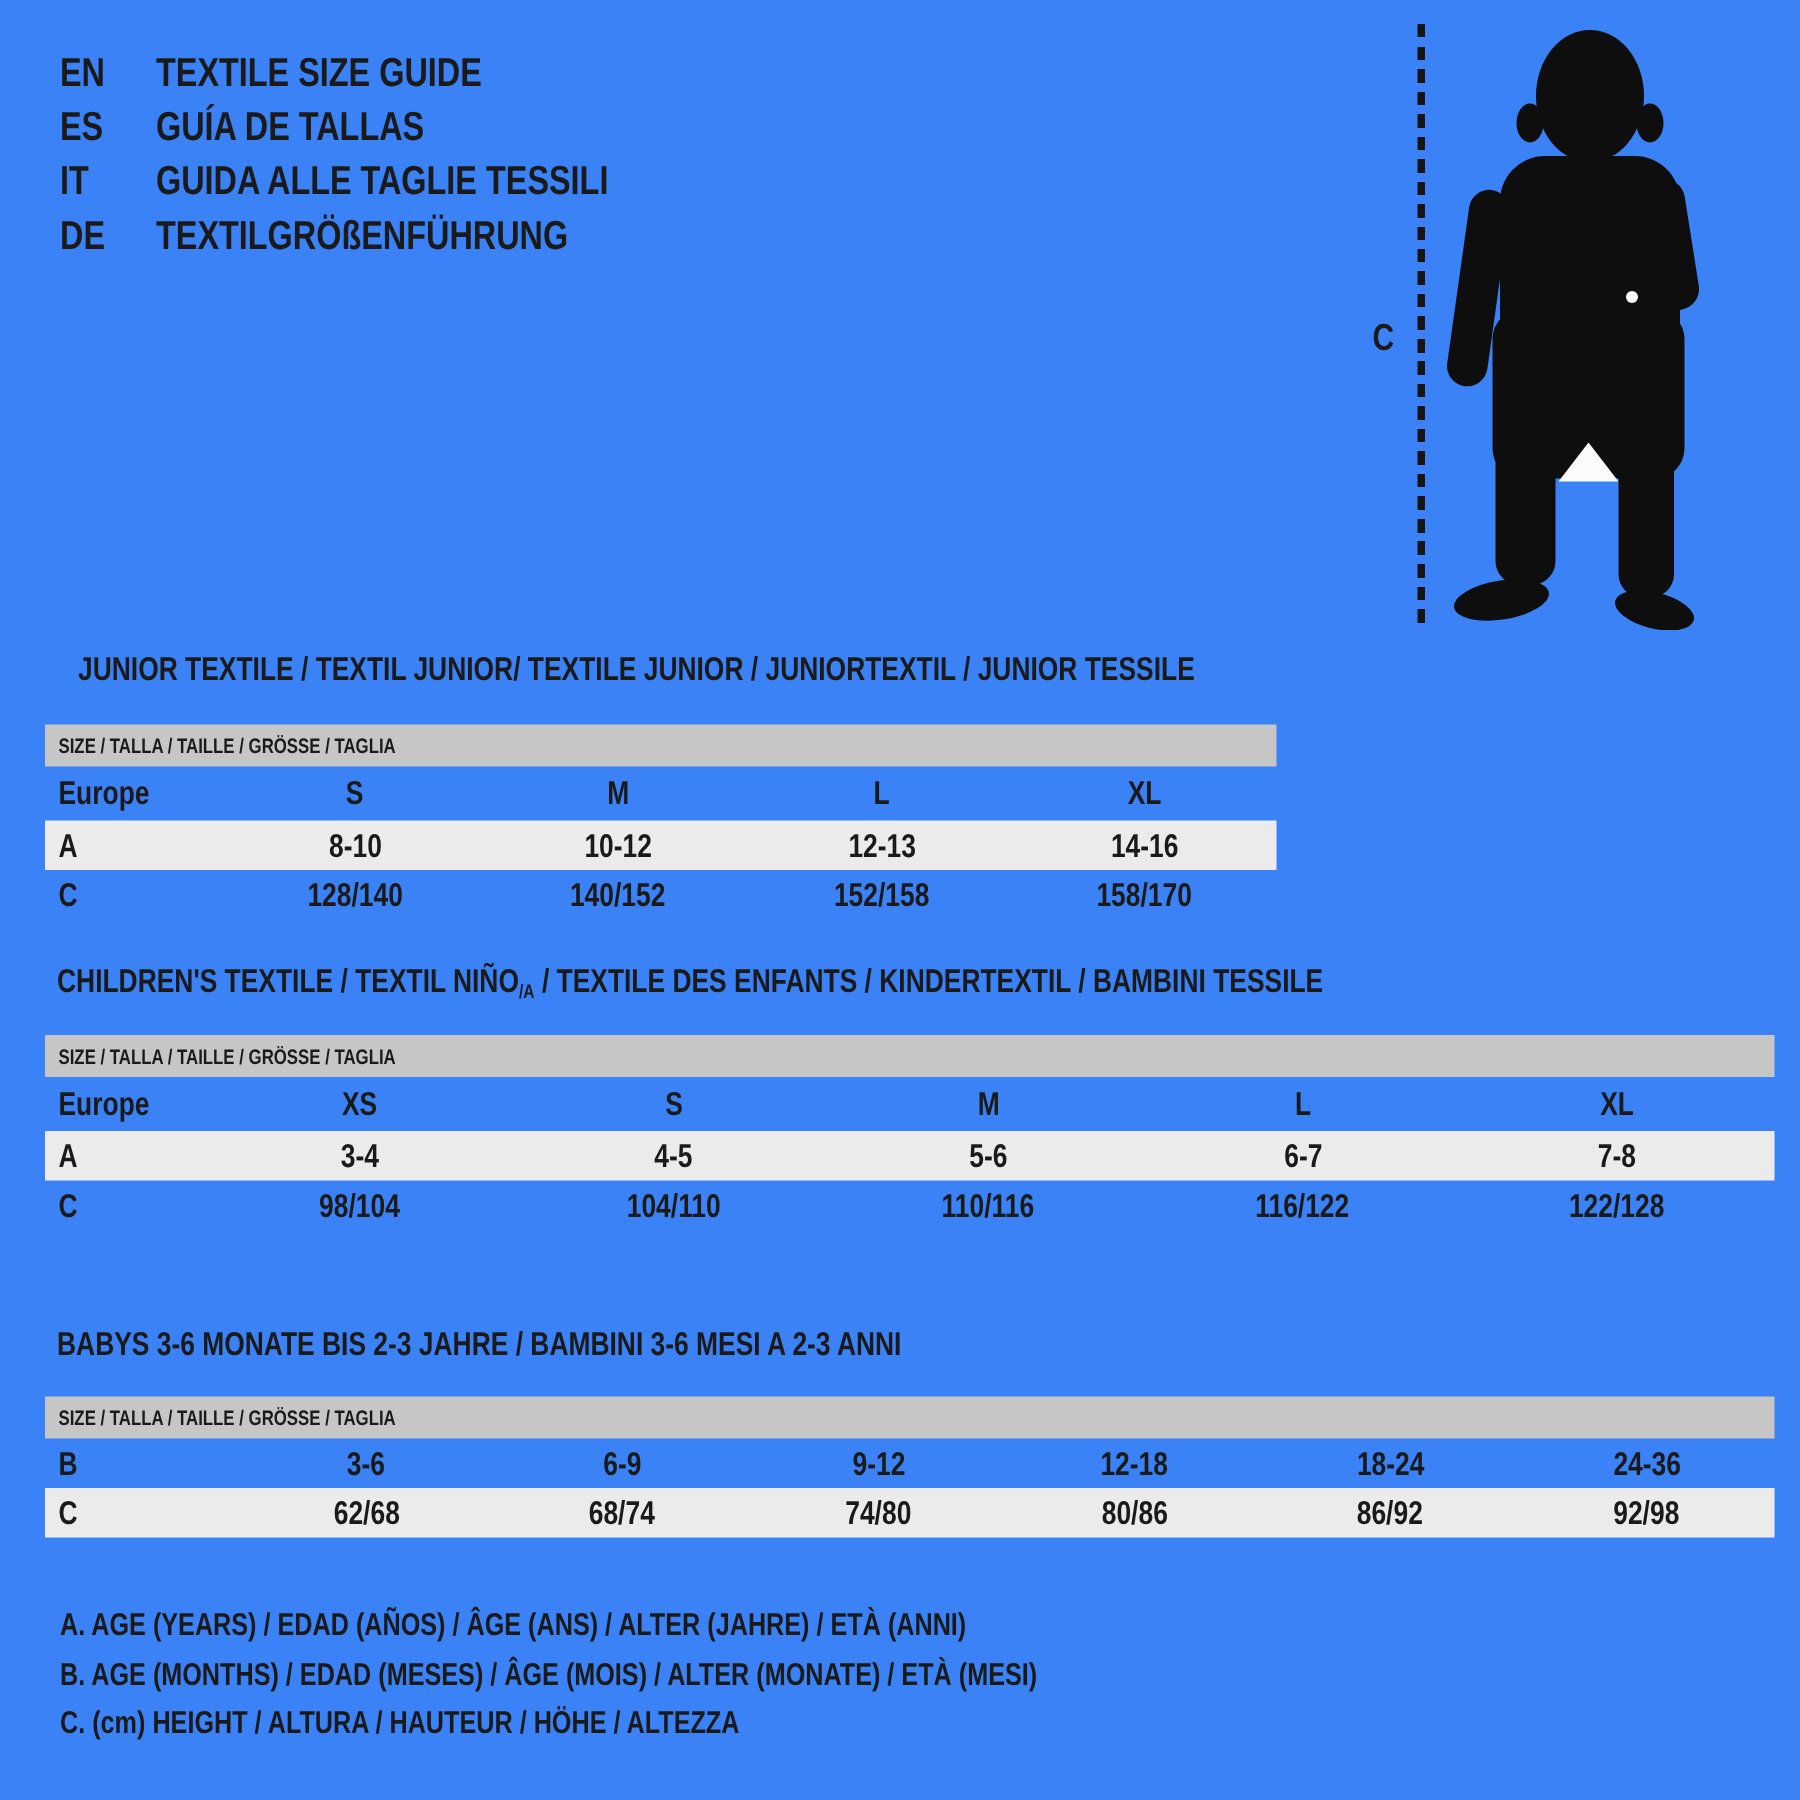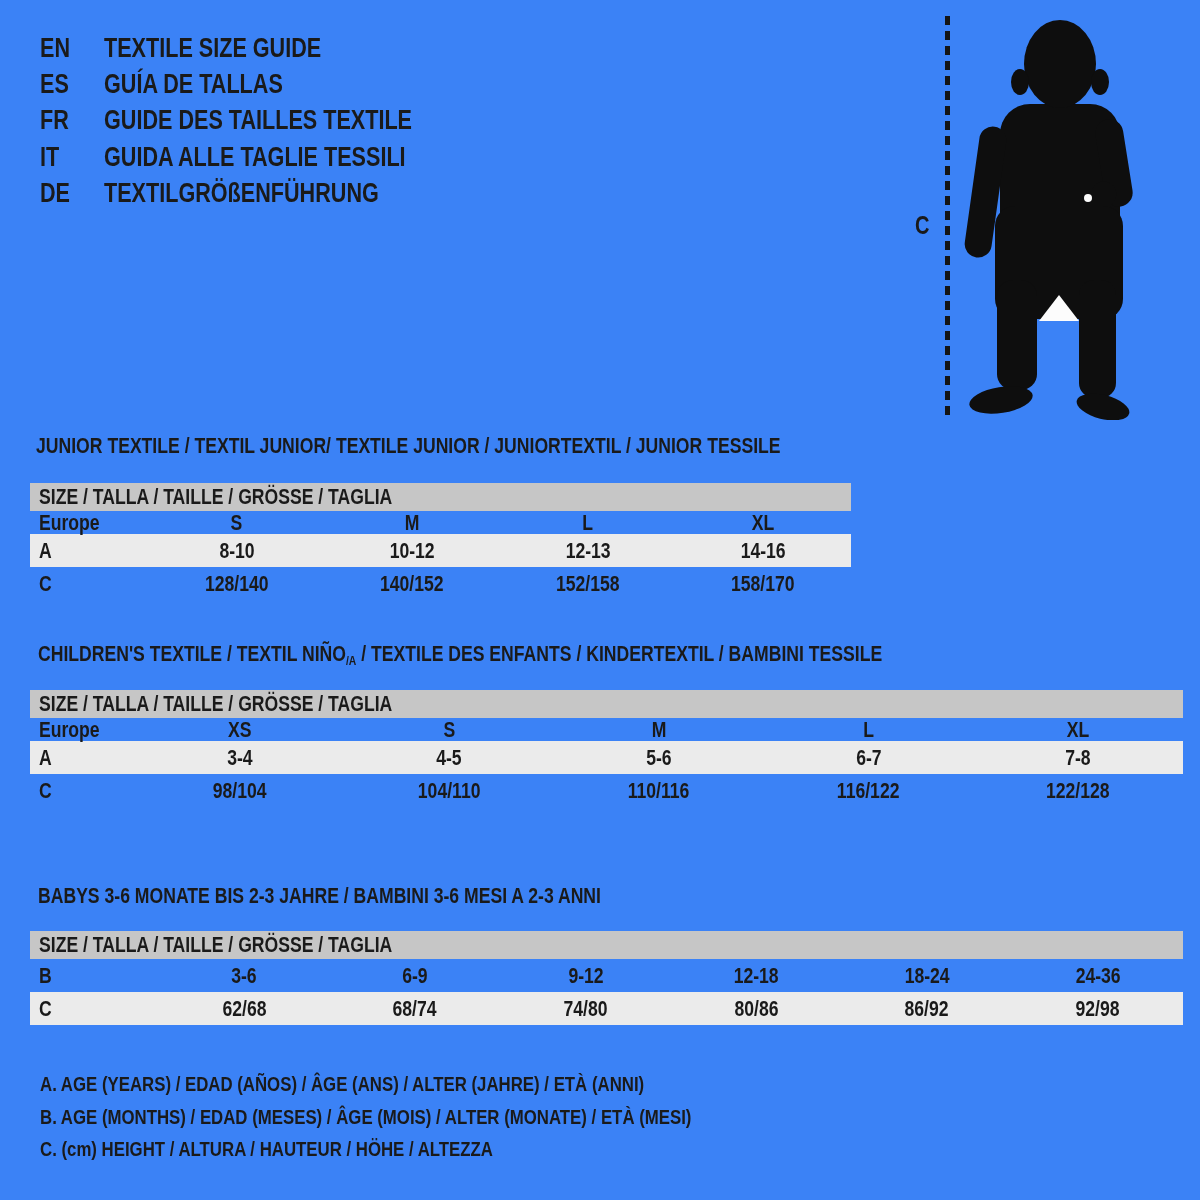--- a/index.html
+++ b/index.html
@@ -15,47 +15,43 @@
 
   .mline{position:absolute;left:945px;top:16px;width:5px;height:401px;
          background:repeating-linear-gradient(to bottom,#141414 0 9px,transparent 9px 15px);}
   .clabel{position:absolute;left:915px;top:211px;font-size:25px;}
   .figure-svg{position:absolute;left:962px;top:14px;}
 
   .heading{position:absolute;font-size:22px;height:26px;display:flex;align-items:center;}
   .subsm{font-size:13px;position:relative;top:4px;}
 
   .tbl{position:absolute;left:30px;}
-  .bar{height:28px;background:#c6c6c6;display:flex;align-items:center;padding-left:9px;font-size:22px;}
+  .bar{height:28px;background:#c6c6c6;display:flex;align-items:center;padding-left:9px;font-size:14px;}
   .trow{display:flex;align-items:center;height:33px;font-size:22px;}
-  .trow.hdr{height:23px;}
+  .trow.hdr{height:36px;}
   .lbl{flex:none;padding-left:9px;}
   .cell{flex:1;text-align:center;}
   .shade{background:#ebebeb;}
 
   .legend{position:absolute;left:40px;top:1068px;font-size:21px;}
   .legend-line{height:32.6px;display:flex;align-items:center;}
 </style>
 </head>
 <body>
 
 <div class="page">
 
   <div class="lang">
     <div class="lang-row">
       <div class="lang-code"><span class="cx">EN</span></div>
       <div><span class="cx">TEXTILE SIZE GUIDE</span></div>
     </div>
     <div class="lang-row">
       <div class="lang-code"><span class="cx">ES</span></div>
       <div><span class="cx">GUÍA DE TALLAS</span></div>
-    </div>
-    <div class="lang-row">
-      <div class="lang-code"><span class="cx">FR</span></div>
-      <div><span class="cx">GUIDE DES TAILLES TEXTILE</span></div>
     </div>
     <div class="lang-row">
       <div class="lang-code"><span class="cx">IT</span></div>
       <div><span class="cx">GUIDA ALLE TAGLIE TESSILI</span></div>
     </div>
     <div class="lang-row">
       <div class="lang-code"><span class="cx">DE</span></div>
       <div><span class="cx">TEXTILGRÖßENFÜHRUNG</span></div>
     </div>
   </div>
@@ -77,21 +73,21 @@
       <rect x="35" y="266" width="40" height="110" rx="16"></rect>
       <rect x="117" y="266" width="37" height="118" rx="15"></rect>
       <ellipse cx="39" cy="386" rx="32" ry="13" transform="rotate(-9 39 386)"></ellipse>
       <ellipse cx="141" cy="393" rx="27" ry="12" transform="rotate(14 141 393)"></ellipse>
       <ellipse cx="98" cy="50" rx="36" ry="44"></ellipse>
       <ellipse cx="58" cy="68" rx="9" ry="13"></ellipse>
       <ellipse cx="138" cy="68" rx="9" ry="13"></ellipse>
     </g>
   </svg>
 
-  <div class="heading" style="left:36px;top:433px;">
+  <div class="heading" style="left:52px;top:433px;">
     <span class="cx">JUNIOR TEXTILE / TEXTIL JUNIOR/ TEXTILE JUNIOR / JUNIORTEXTIL / JUNIOR TESSILE</span>
   </div>
   <div class="tbl" style="top:483px;width:821px;">
     <div class="bar">
       <span class="cx">SIZE / TALLA / TAILLE / GRÖSSE / TAGLIA</span>
     </div>
     <div class="trow hdr">
       <div class="lbl" style="width:110px;"><span class="cx">Europe</span></div>
       <div class="cell"><span class="cx cxc">S</span></div>
       <div class="cell"><span class="cx cxc">M</span></div>

